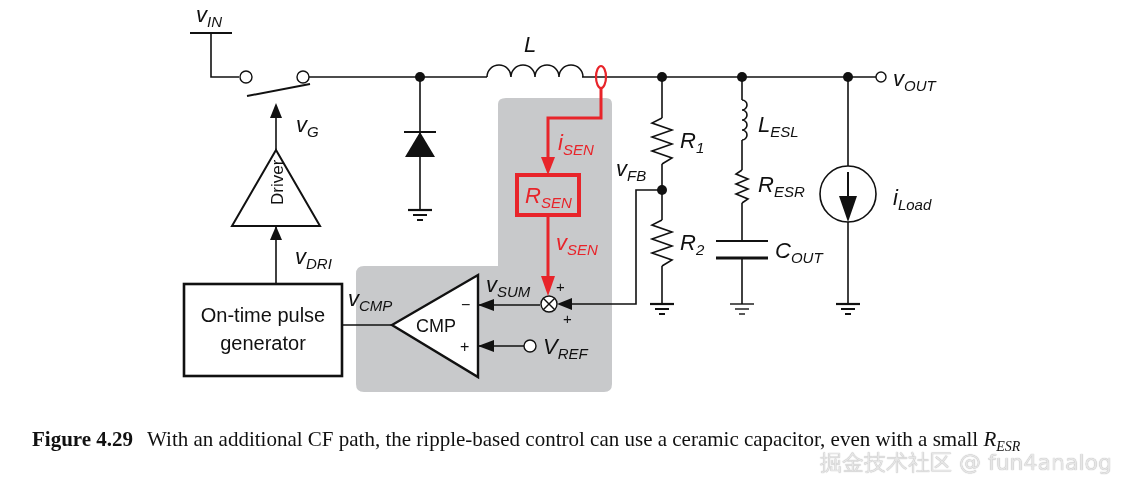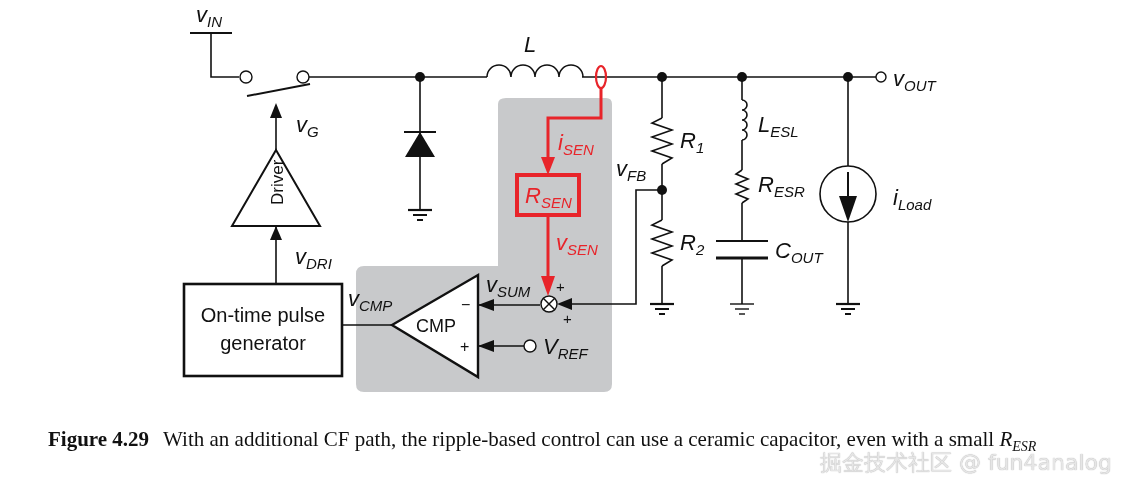--- a/index.html
+++ b/index.html
@@ -1,20 +1,20 @@
 <!DOCTYPE html>
 <html><head>
 <meta charset="utf-8">
 <style>
   html,body{margin:0;padding:0;background:#fff;}
   body{width:1128px;height:488px;position:relative;overflow:hidden;font-family:"Liberation Sans",sans-serif;}
   svg{position:absolute;left:0;top:0;}
   .lbl{font-family:"Liberation Sans",sans-serif;font-style:italic;fill:#111;}
   .red{fill:#e8242a;}
-  .caption{position:absolute;left:32px;top:424px;width:1080px;font-family:"Liberation Serif",serif;font-size:21px;color:#111;line-height:30px;margin-left:16px;}
+  .caption{position:absolute;left:32px;top:424px;width:1080px;font-family:"Liberation Serif",serif;font-size:21px;color:#111;line-height:30px;}
   .caption b{font-weight:bold;margin-right:14px;}
   .sub{font-size:14px;vertical-align:-5px;font-style:italic;}
   .wm{position:absolute;right:16px;top:440px;font-family:"DejaVu Sans",sans-serif;font-size:22px;color:#e6e6e6;text-shadow:0 0 1px #999;margin-top:8px;}
 </style>
 </head>
 <body>
 
 <svg width="1128" height="488" viewBox="0 0 1128 488">
 
   <path d="M506,98 H606 Q612,98 612,104 V384 Q612,392 604,392 H364 Q356,392 356,384 V274 Q356,266 364,266 H498 V104 Q498,98 506,98 Z" fill="#c8c9cb"></path>

